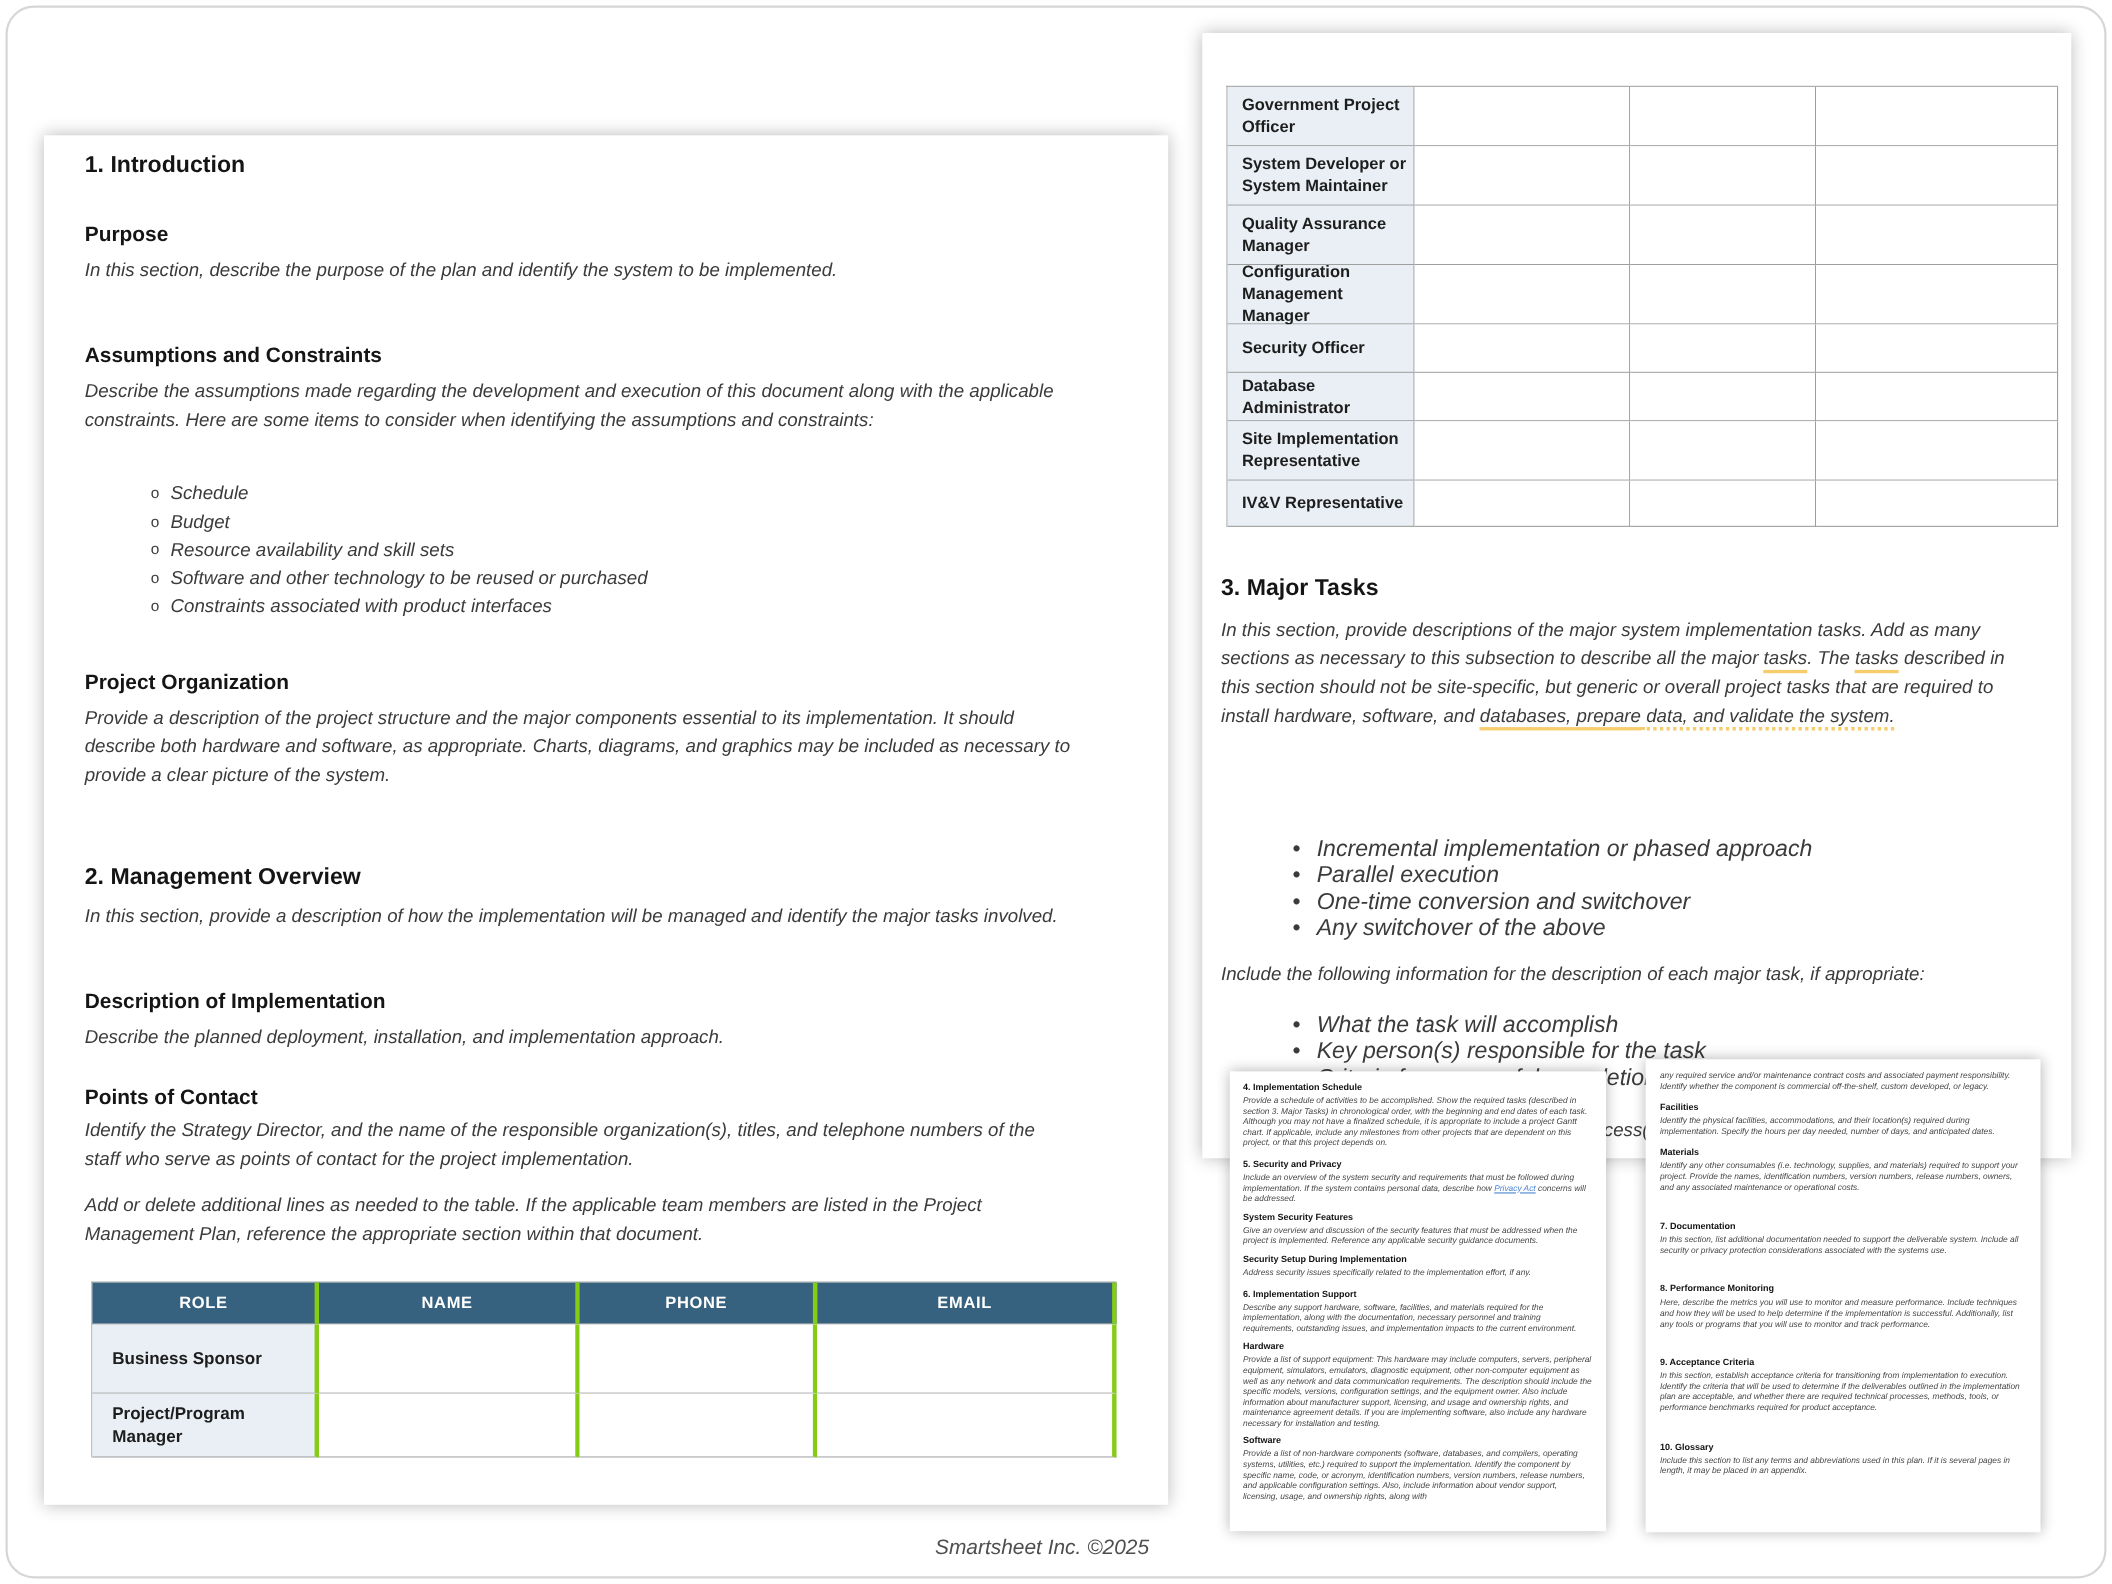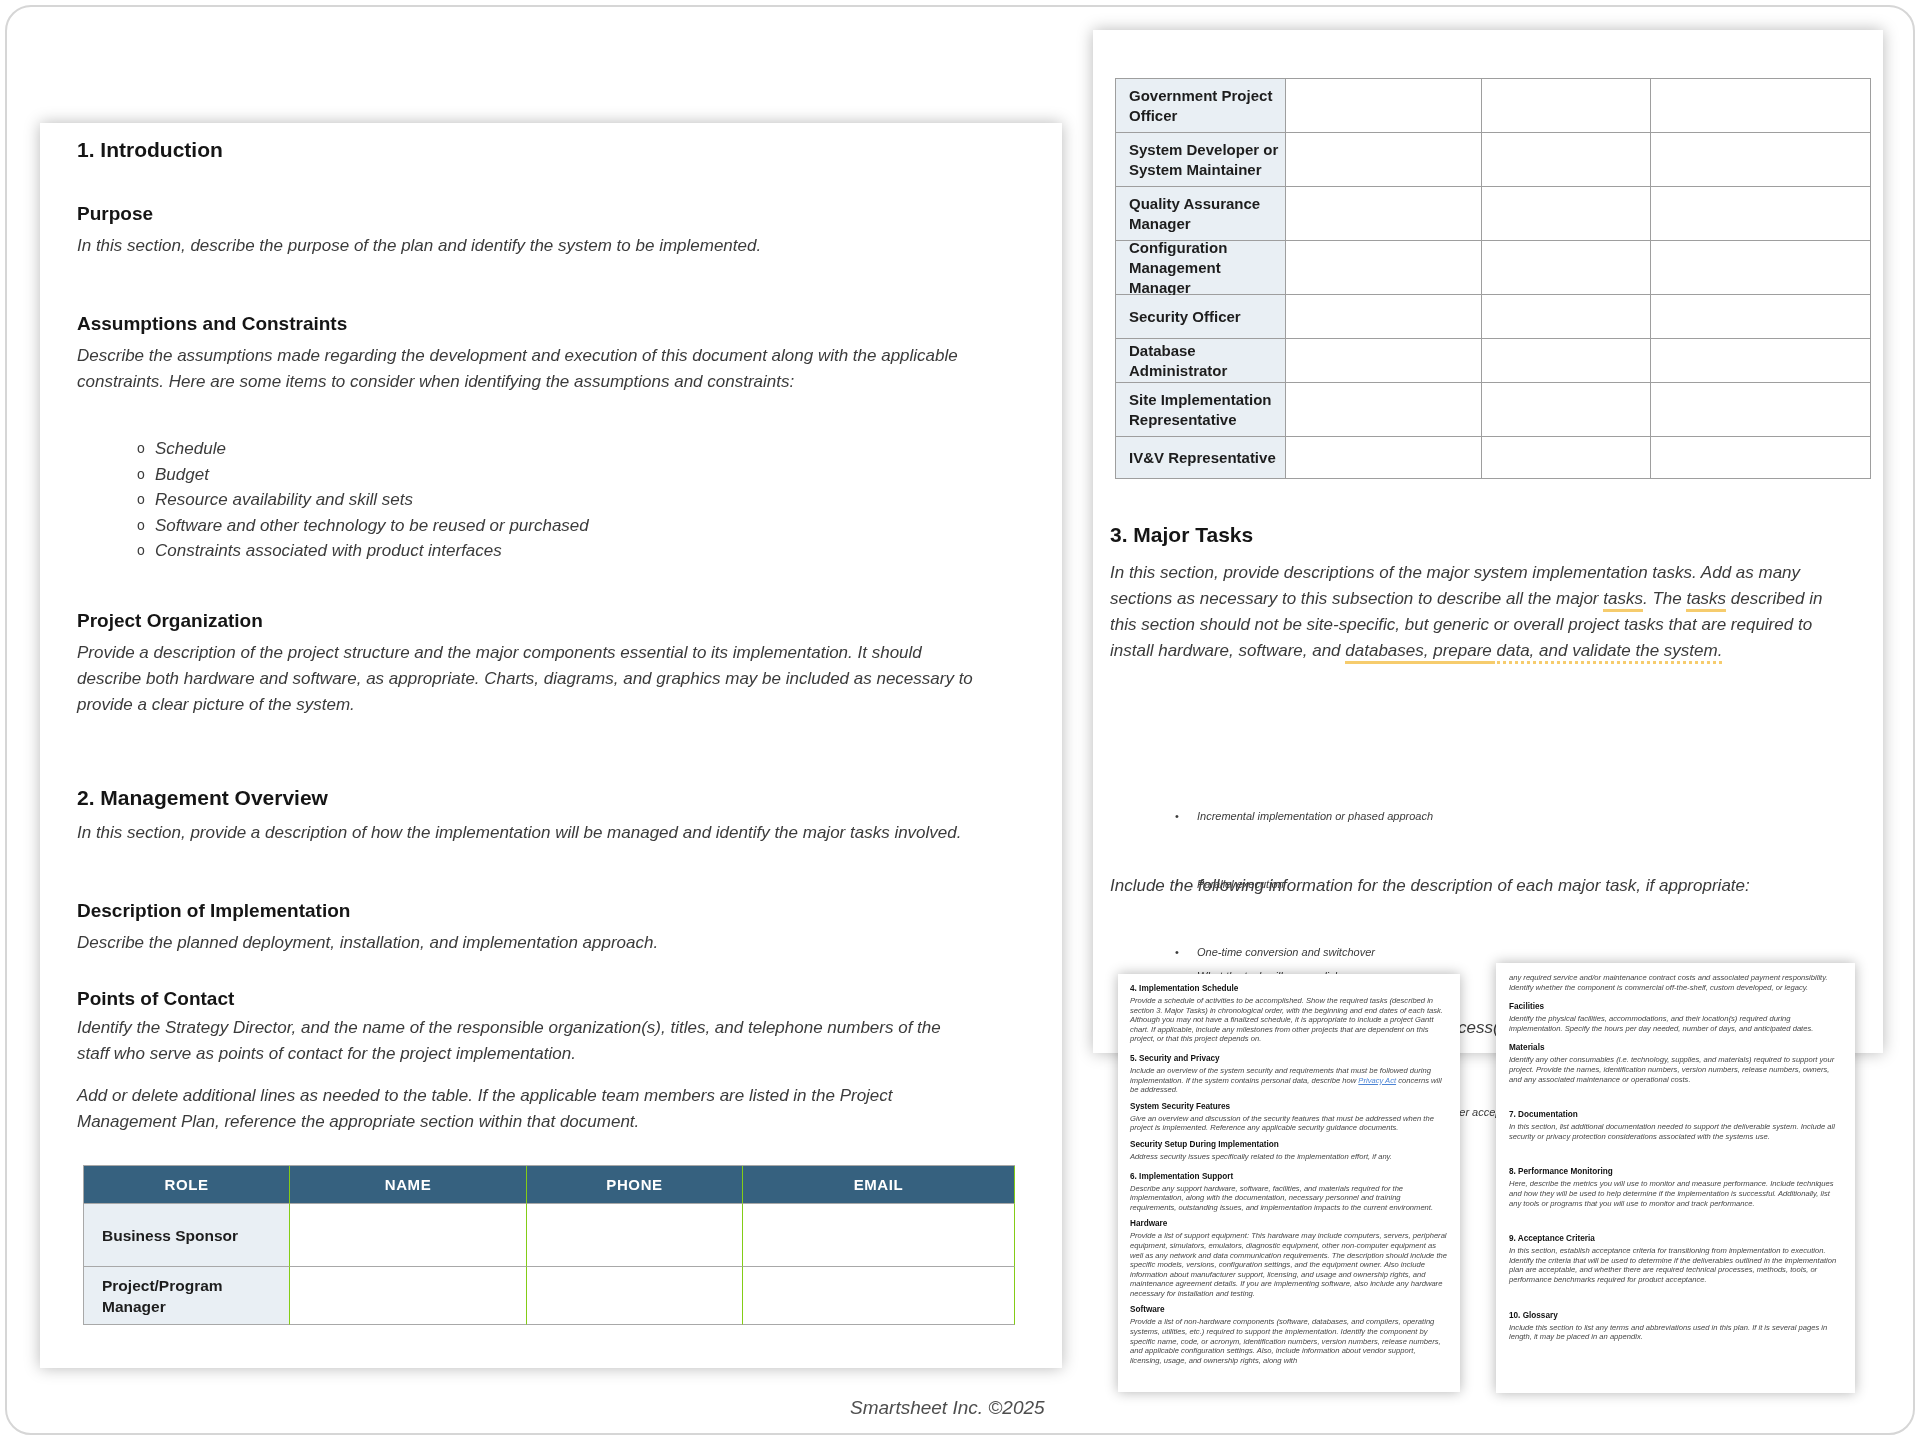--- a/index.html
+++ b/index.html
@@ -16,29 +16,29 @@
   .thumb{position:absolute;background:#fff;box-shadow:0 0 12px rgba(0,0,0,.30);z-index:10;}
   #thumbA{left:1118px;top:974px;width:342px;height:418px;padding:10px 12px;box-sizing:border-box;}
   #thumbB{left:1496px;top:963px;width:359px;height:430px;padding:10px 13px;box-sizing:border-box;}
   .abs{position:absolute;}
   .h1{font-size:21px;font-weight:bold;color:#151515;}
   .h2{font-size:19px;font-weight:bold;color:#151515;}
   .body{font-size:17px;font-style:italic;color:#3B3B3B;line-height:26px;}
   .blist .bi{position:relative;padding-left:18px;font-size:17px;font-style:italic;
              color:#3B3B3B;line-height:25.5px;}
   .blist .bi::before{content:"o";position:absolute;left:0;top:0;font-size:14px;font-style:normal;}
-  .dlist .bi{position:relative;padding-left:24px;font-size:11px;font-style:italic;
-             color:#3B3B3B;line-height:24px;margin-top:44px;}
+  .dlist .bi{position:relative;padding-left:24px;font-size:21px;font-style:italic;
+             color:#3B3B3B;line-height:24px;}
   .dlist .bi::before{content:"•";position:absolute;left:2px;top:0;font-style:normal;}
   .gu{border-bottom:3px solid #F6CC6D;padding-bottom:1px;}
   .gud{border-bottom:3px dotted #F6CC6D;padding-bottom:1px;}
   
   .ctable{display:grid;grid-template-columns:206px 237px 216px 272px;
           grid-template-rows:38px 63px 58px;border-left:1px solid #a8a8a8;border-top:1px solid #a8a8a8;}
-  .ctable .c{border-right:1px solid #84cc16;border-bottom:1px solid #a8a8a8;background:#fff;}
+  .ctable .c{border-right:4px solid #84cc16;border-bottom:1px solid #a8a8a8;background:#fff;}
   .ctable .hd{background:#36617F;color:#fff;font-size:15px;font-weight:bold;letter-spacing:.6px;
               display:flex;align-items:center;justify-content:center;}
   .ctable .lb{background:#E9EFF4;display:flex;align-items:center;padding-left:18px;
               font-size:15.5px;font-weight:bold;color:#1d1d1d;line-height:21px;}
   
   .rtable{display:grid;grid-template-columns:170px 196px 169px 220px;
           grid-template-rows:54px 54px 54px 54px 44px 44px 54px 42px;
           border-left:1px solid #9e9e9e;border-top:1px solid #9e9e9e;}
   .rtable .c{border-right:1px solid #9e9e9e;border-bottom:1px solid #9e9e9e;background:#fff;}
   .rtable .lb{background:#E9EFF4;display:flex;align-items:center;padding-left:13px;

